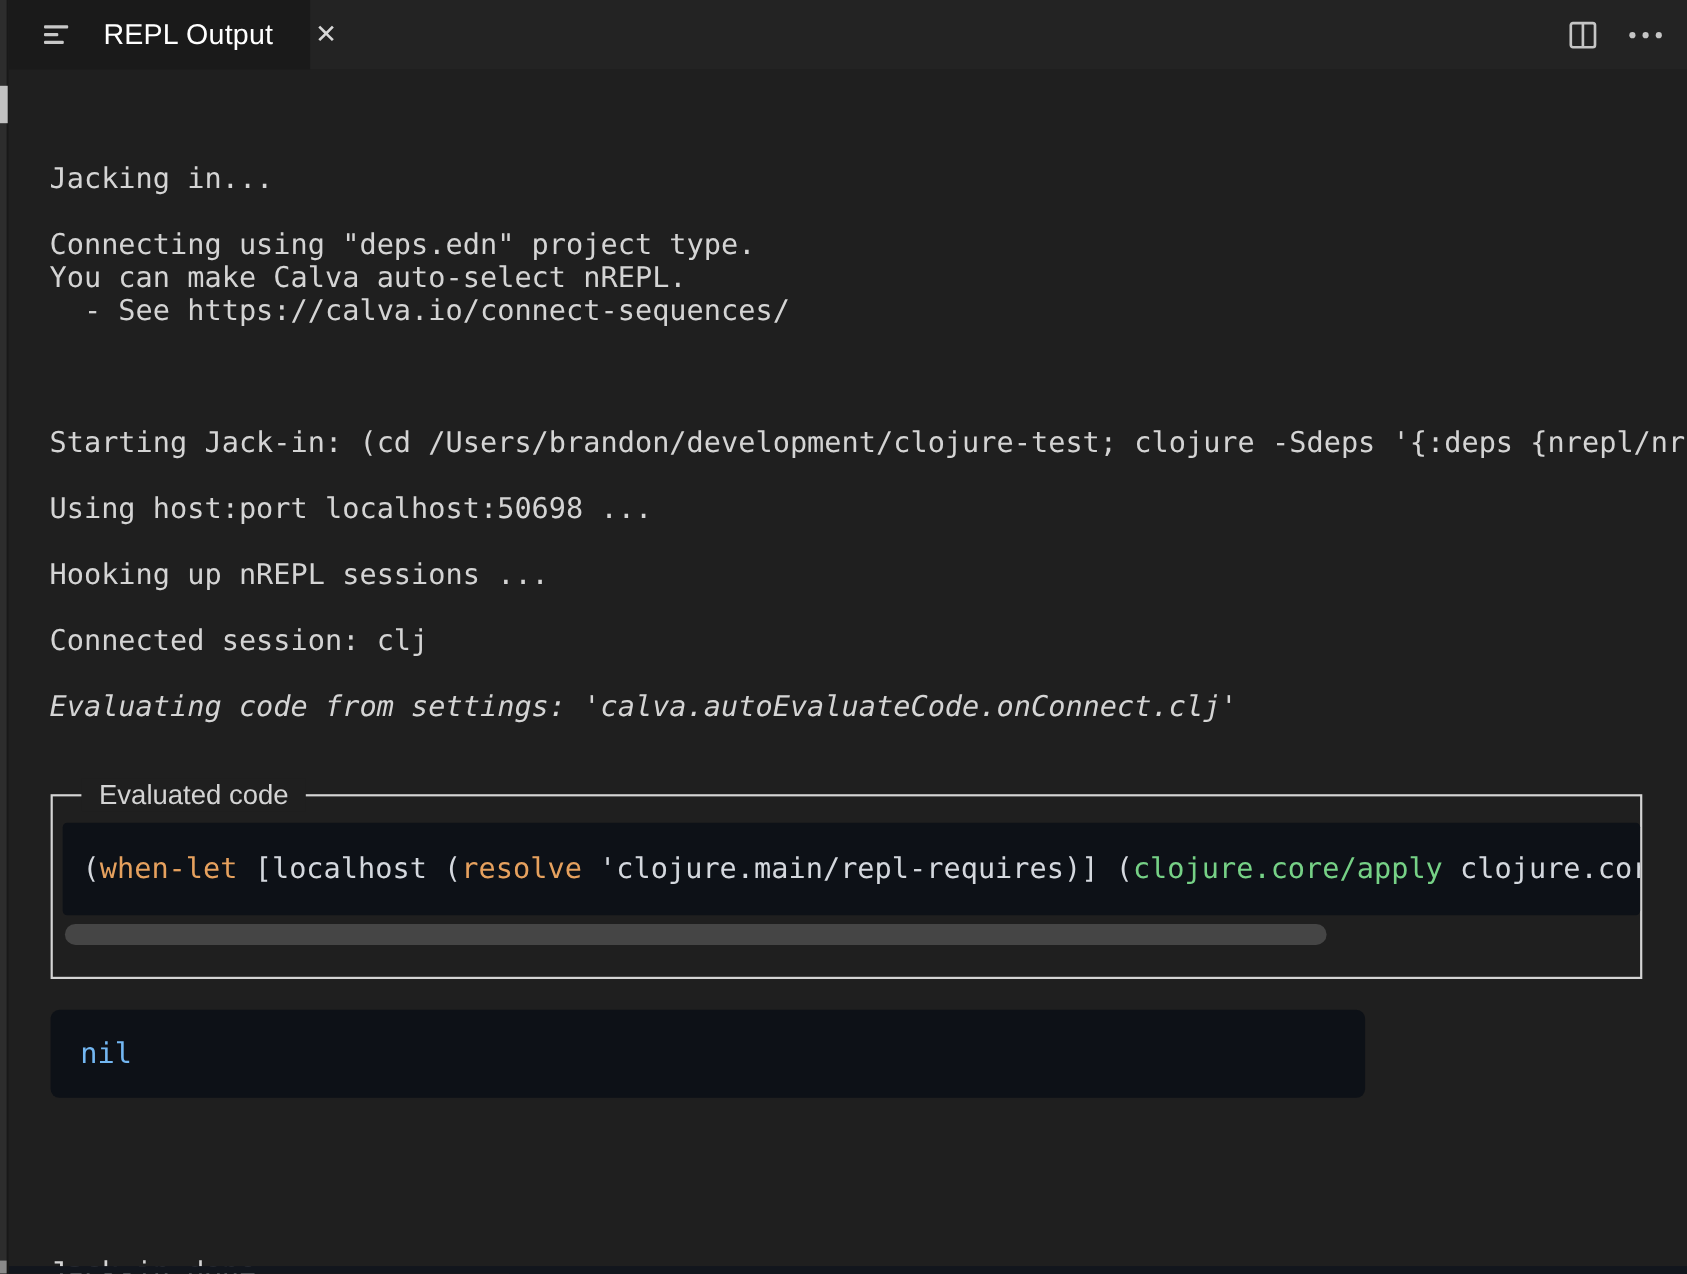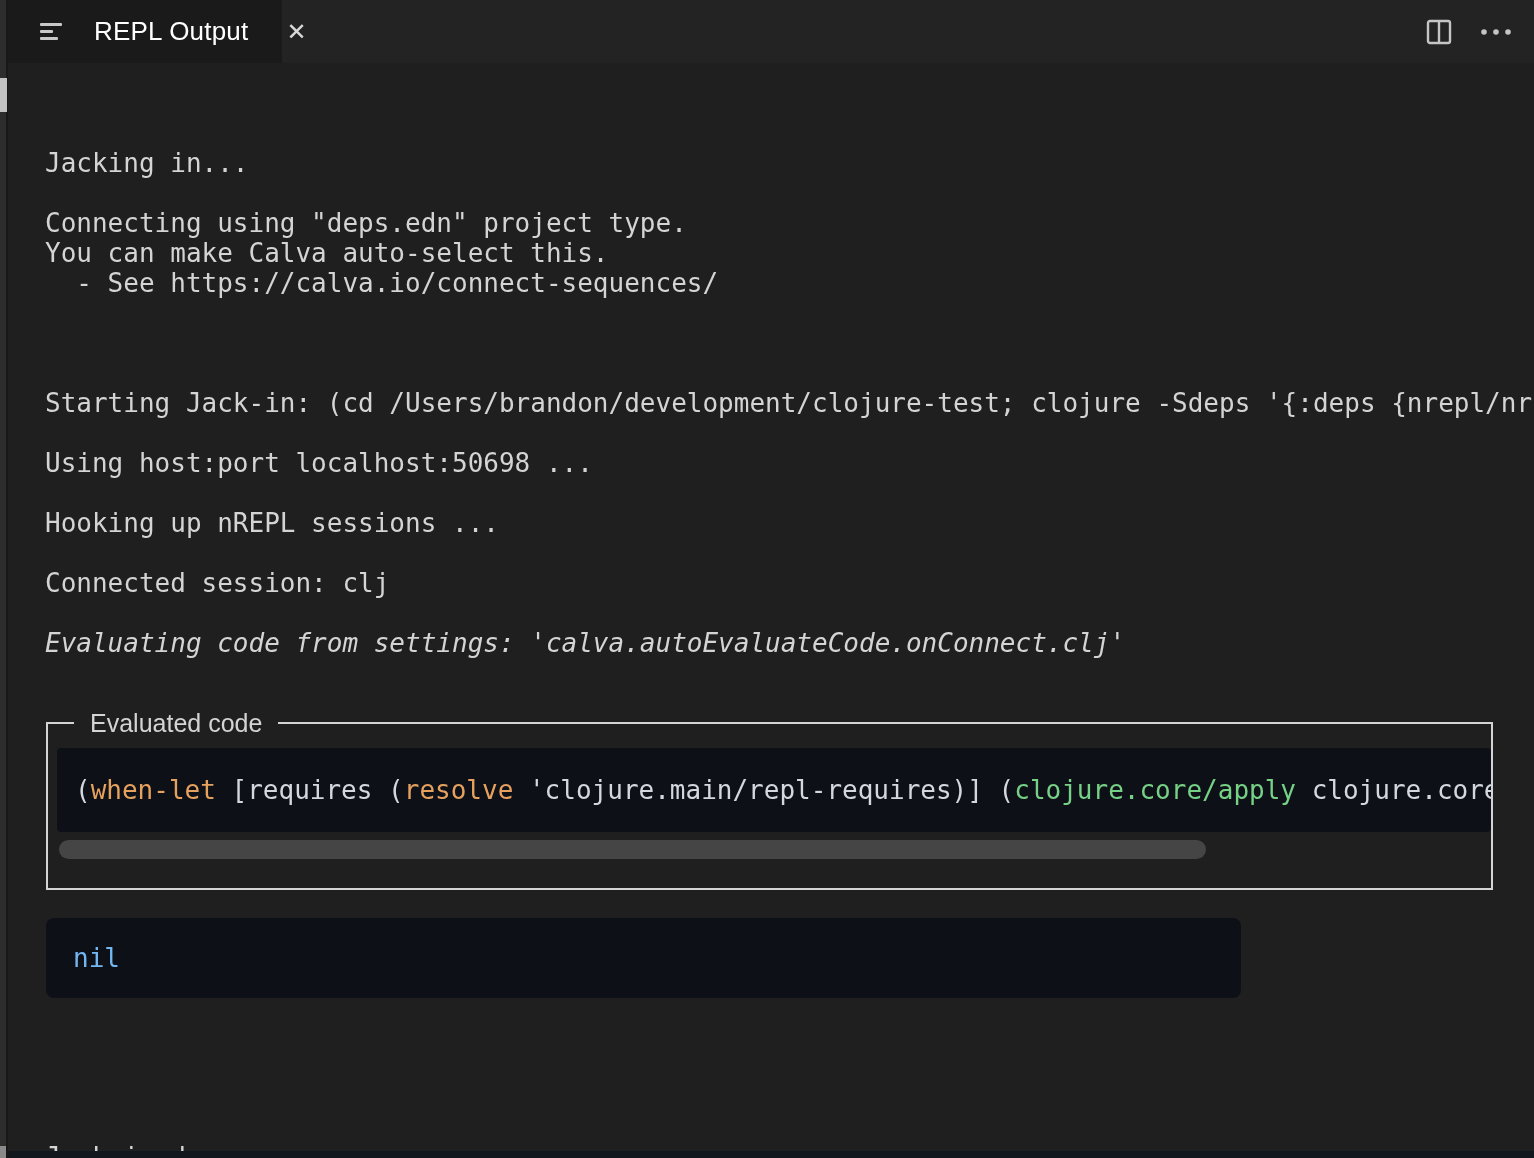--- a/index.html
+++ b/index.html
@@ -144,32 +144,32 @@
           <circle cx="4" cy="5" r="2.8" fill="#c5c5c5"></circle>
           <circle cx="16" cy="5" r="2.8" fill="#c5c5c5"></circle>
           <circle cx="28" cy="5" r="2.8" fill="#c5c5c5"></circle>
         </svg>
       </span>
     </div>
   </div>
 
   <div class="oline l0">Jacking in...</div>
   <div class="oline l1">Connecting using "deps.edn" project type.</div>
-  <div class="oline l2">You can make Calva auto-select this.</div>
+  <div class="oline l2">You can make Calva auto-select nREPL.</div>
   <div class="oline l3">  - See https://calva.io/connect-sequences/</div>
   <div class="oline l4">Starting Jack-in: (cd /Users/brandon/development/clojure-test; clojure -Sdeps '{:deps {nrepl/nr</div>
   <div class="oline l5">Using host:port localhost:50698 ...</div>
   <div class="oline l6">Hooking up nREPL sessions ...</div>
   <div class="oline l7">Connected session: clj</div>
   <div class="oline l8">Evaluating code from settings: 'calva.autoEvaluateCode.onConnect.clj'</div>
 
   <div class="eval-box">
     <div class="eval-legend">Evaluated code</div>
     <div class="code-strip">
-      <div class="code-line"><span class="tk-plain">(</span><span class="tk-orange">when-let</span><span class="tk-plain"> [requires </span><span class="tk-plain">(</span><span class="tk-orange">resolve</span><span class="tk-plain"> 'clojure.main/repl-requires)] </span><span class="tk-plain">(</span><span class="tk-green">clojure.core/apply</span><span class="tk-plain"> clojure.core</span></div>
+      <div class="code-line"><span class="tk-plain">(</span><span class="tk-orange">when-let</span><span class="tk-plain"> [localhost </span><span class="tk-plain">(</span><span class="tk-orange">resolve</span><span class="tk-plain"> 'clojure.main/repl-requires)] </span><span class="tk-plain">(</span><span class="tk-green">clojure.core/apply</span><span class="tk-plain"> clojure.core</span></div>
     </div>
     <div class="hscrollbar"></div>
   </div>
 
   <div class="result-box">
     <span class="result-text">nil</span>
   </div>
 
   <div class="oline ldone">Jack-in done.</div>
 

